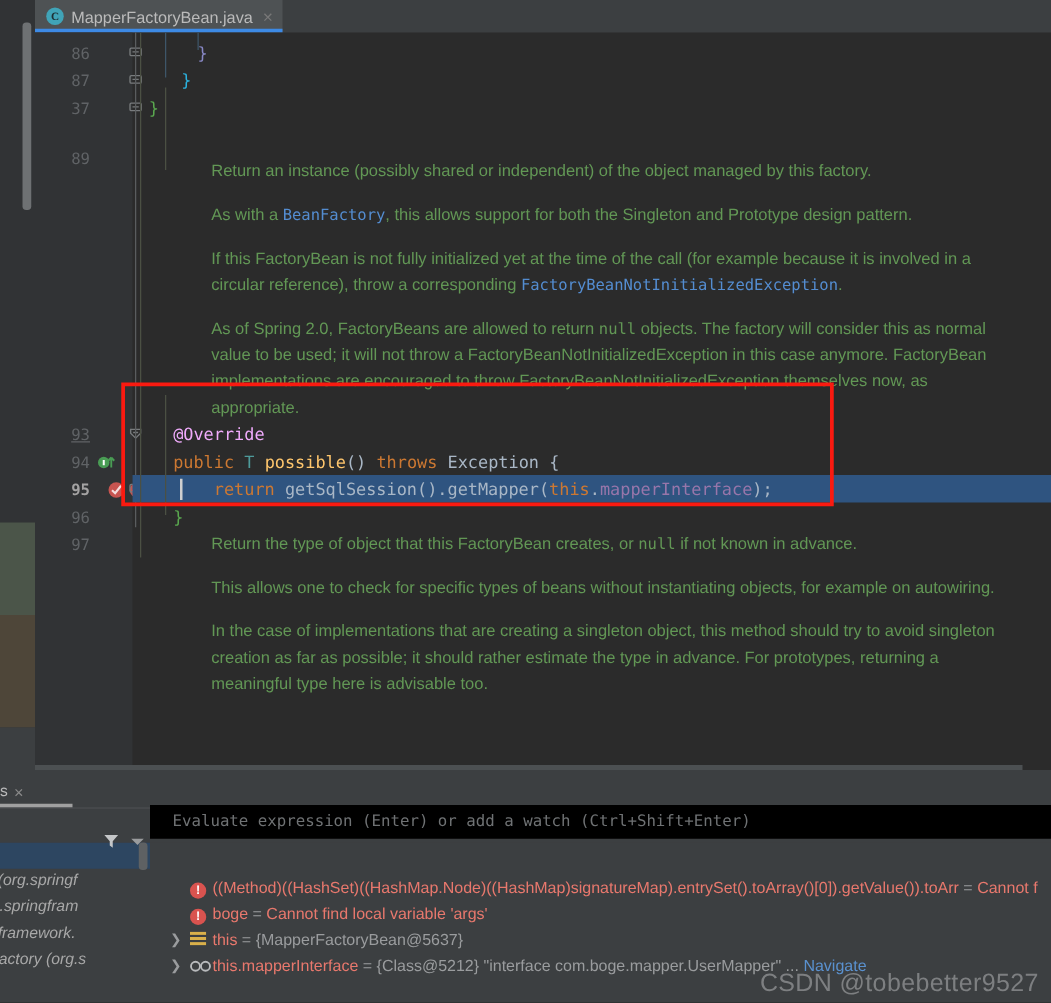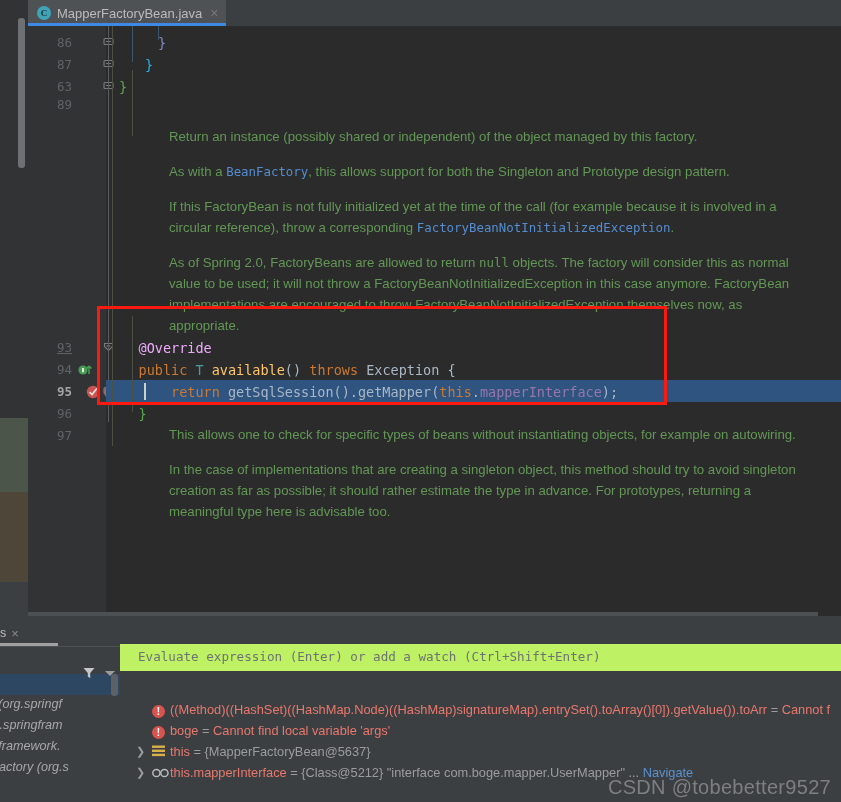--- a/index.html
+++ b/index.html
@@ -83,21 +83,21 @@
 
   .frames{position:absolute;left:0;top:54px;width:120px;height:128px;background:#3c3f41;overflow:hidden;}
   .frame-row{position:absolute;left:0;width:120px;height:21px;white-space:nowrap;
      font-size:12.6px;color:#a8a8a8;font-style:italic;overflow:hidden;}
   .frame-row.sel{background:#2d4661;color:#c8c8c8;}
   .frame-row .inner{position:absolute;left:-62px;top:2px;}
   .fscroll{position:absolute;left:111px;top:54px;width:7px;height:22px;background:#5e6163;border-radius:3px;}
   .filter-ico{position:absolute;left:82px;top:666px;width:14px;height:14px;}
   .caret-ico{position:absolute;left:105px;top:671px;width:0;height:0;border-left:5px solid transparent;border-right:5px solid transparent;border-top:5px solid #9a9c9e;}
 
-  .evalbox{position:absolute;left:120px;top:644px;width:721px;height:27px;background:#bef264;}
+  .evalbox{position:absolute;left:120px;top:644px;width:721px;height:27px;background:#000000;}
   .evalbox .ph{position:absolute;left:18px;top:5px;font-family:"DejaVu Sans Mono",monospace;font-size:12.6px;color:#6f7274;white-space:nowrap;}
 
   .vars{position:absolute;left:120px;top:700px;width:721px;height:102px;background:#3c3f41;}
   .vrow{position:absolute;left:0;width:721px;height:21px;white-space:nowrap;font-size:12.8px;}
   .vrow .exp{position:absolute;left:16px;top:3px;color:#9a9c9e;font-size:11px;}
   .vrow .ic{position:absolute;left:32px;top:3px;}
   .vrow .nm{position:absolute;left:50px;top:2px;color:#e8786d;}
   .vrow .eq{color:#9a9c9e;}
   .vrow .vl{color:#9a9c9e;}
   .vrow .verr{color:#e8786d;}
@@ -133,22 +133,22 @@
       <div class="underline"></div>
     </div>
   </div>
 
   <div class="editor">
     <div class="gutter"></div>
 
     <div class="linenos" id="linenos">
         <div class="ln" style="top: 9px;">86</div>
         <div class="ln" style="top: 31px;">87</div>
-        <div class="ln" style="top: 53px;">63</div>
-        <div class="ln" style="top: 71px;">89</div>
+        <div class="ln" style="top: 53px;">37</div>
+        <div class="ln" style="top: 93px;">89</div>
         <div class="ln" style="top: 314px; text-decoration: underline;">93</div>
         <div class="ln" style="top: 336px;">94</div>
         <div class="ln cur" style="top: 358px;">95</div>
         <div class="ln" style="top: 380px;">96</div>
         <div class="ln" style="top: 402px;">97</div>
       </div>
 
     <div class="gmark" style="left:50px;top:336px;">
       <svg width="16" height="14" viewBox="0 0 16 14">
         <circle cx="5" cy="8" r="4.6" fill="#499c54"></circle>
@@ -213,34 +213,35 @@
       <div class="indent b" style="left:52px;top:0;height:14px;"></div>
       <div class="indent" style="left:6px;top:0;height:420px;"></div>
       <div class="indent" style="left:26px;top:44px;height:66px;"></div>
       <div class="indent" style="left:26px;top:290px;height:96px;"></div>
 
       <div id="codelines">
           <div class="codeline" style="top: 6px; left: 52px;"><span class="br1">}</span></div>
           <div class="codeline" style="top: 28px; left: 39px;"><span class="br2">}</span></div>
           <div class="codeline" style="top: 50px; left: 13px;"><span class="br3">}</span></div>
           <div class="codeline" style="top: 311px;"><span class="txt">    </span><span class="anno">@Override</span></div>
-          <div class="codeline" style="top: 333px;"><span class="txt">    </span><span class="kw">public </span><span class="typ">T</span><span class="txt"> </span><span class="mth">available</span><span class="txt">() </span><span class="kw">throws </span><span class="txt">Exception </span><span class="txt">{</span></div>
+          <div class="codeline" style="top: 333px;"><span class="txt">    </span><span class="kw">public </span><span class="typ">T</span><span class="txt"> </span><span class="mth">possible</span><span class="txt">() </span><span class="kw">throws </span><span class="txt">Exception </span><span class="txt">{</span></div>
           <div class="codeline" style="top: 355px;"><span class="txt">        </span><span class="kw">return </span><span class="txt">getSqlSession().getMapper(</span><span class="kw">this</span><span class="txt">.</span><span class="fld">mapperInterface</span><span class="txt">);</span></div>
           <div class="codeline" style="top: 377px;"><span class="txt">    </span><span class="br3">}</span></div>
         </div>
     </div>
 
     <div class="doc" style="top:100px;">
       <p>Return an instance (possibly shared or independent) of the object managed by this factory.</p>
       <p>As with a <span class="lnk">BeanFactory</span>, this allows support for both the Singleton and Prototype design pattern.</p>
       <p>If this FactoryBean is not fully initialized yet at the time of the call (for example because it is involved in a circular reference), throw a corresponding <span class="lnk">FactoryBeanNotInitializedException</span>.</p>
       <p>As of Spring 2.0, FactoryBeans are allowed to return <code>null</code> objects. The factory will consider this as normal value to be used; it will not throw a FactoryBeanNotInitializedException in this case anymore. FactoryBean implementations are encouraged to throw FactoryBeanNotInitializedException themselves now, as appropriate.</p>
     </div>
 
     <div class="doc" style="top:398px;">
+      <p>Return the type of object that this FactoryBean creates, or <code>null</code> if not known in advance.</p>
       <p>This allows one to check for specific types of beans without instantiating objects, for example on autowiring.</p>
       <p>In the case of implementations that are creating a singleton object, this method should try to avoid singleton creation as far as possible; it should rather estimate the type in advance. For prototypes, returning a meaningful type here is advisable too.</p>
     </div>
     <div class="docclip" style="top:586px;">
       <span>NOTE: Autowiring will simply ignore FactoryBeans that return null here. Therefore it is highly</span>
     </div>
   </div>
 
   <div class="redbox" id="redbox" style="left: 97px; top: 306px; width: 570px; height: 99px; border-color: rgb(250, 26, 16);"></div>
 

